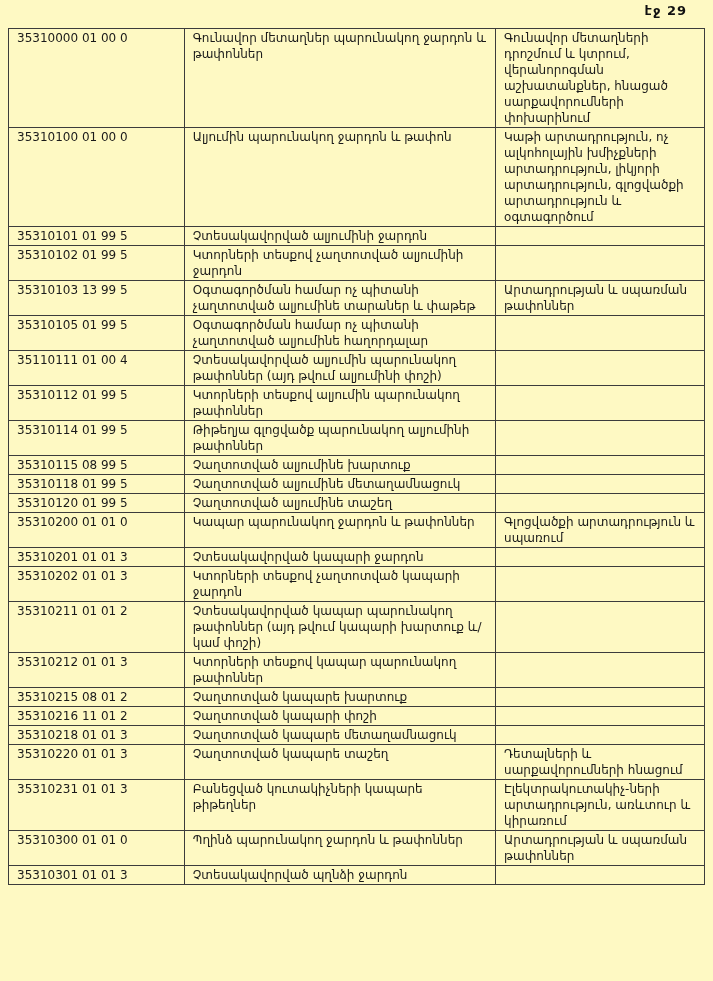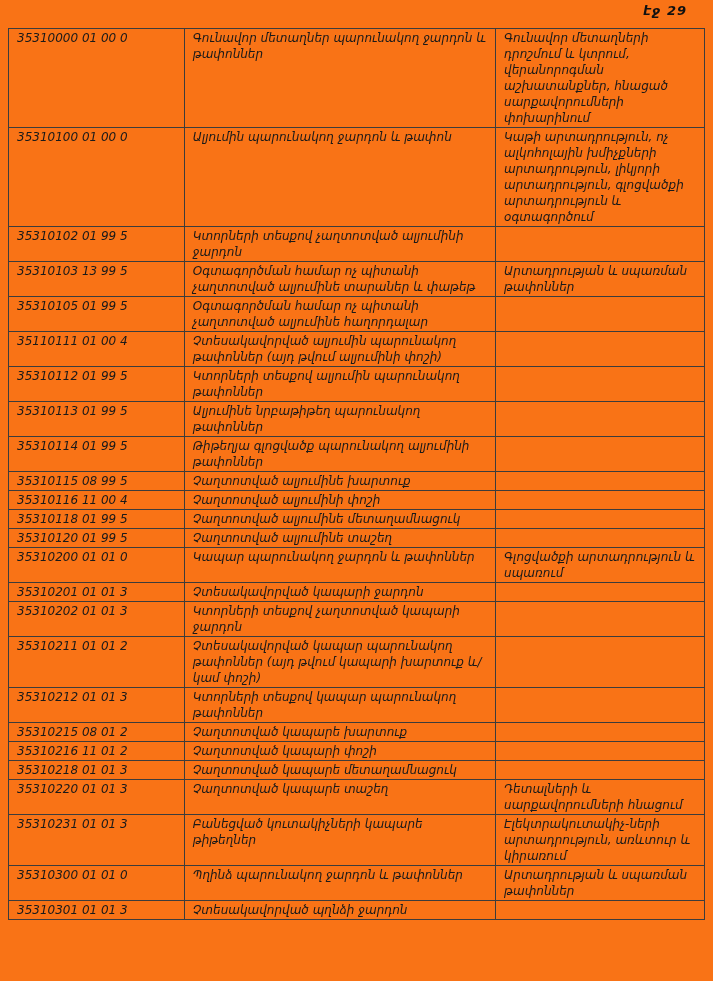--- a/index.html
+++ b/index.html
@@ -6,22 +6,21 @@
   html, body {
     width: 713px; height: 981px;
     background: #ffffff;
     overflow: hidden;
     font-family: "DejaVu Sans", "Liberation Sans", sans-serif;
     color: #161616;
   }
   .page {
     position: relative;
     width: 713px; height: 981px;
-    background: #f97316;
-    font-style: italic;
+    background: #fef9c3;
   }
   .page-number {
     position: absolute;
     top: 3px; right: 26px;
     font-size: 13px;
     font-weight: bold;
     letter-spacing: 1px;
     color: #111;
   }
   table.waste-table {
@@ -58,20 +57,25 @@
     <td class="col-code">35310000 01 00 0</td>
     <td class="col-desc">Գունավոր մետաղներ պարունակող ջարդոն և թափոններ</td>
     <td class="col-source">Գունավոր մետաղների դրոշմում և կտրում, վերանորոգման աշխատանքներ, հնացած սարքավորումների փոխարինում</td>
   </tr>
         <tr>
     <td class="col-code">35310100 01 00 0</td>
     <td class="col-desc">Ալյումին պարունակող ջարդոն և թափոն</td>
     <td class="col-source">Կաթի արտադրություն, ոչ ալկոհոլային խմիչքների արտադրություն, լիկյորի արտադրություն, գլոցվածքի արտադրություն և օգտագործում</td>
   </tr>
         <tr>
+    <td class="col-code">35310101 01 99 5</td>
+    <td class="col-desc">Չտեսակավորված ալյումինի ջարդոն</td>
+    <td class="col-source"></td>
+  </tr>
+        <tr>
     <td class="col-code">35310102 01 99 5</td>
     <td class="col-desc">Կտորների տեսքով չաղտոտված ալյումինի ջարդոն</td>
     <td class="col-source"></td>
   </tr>
         <tr>
     <td class="col-code">35310103 13 99 5</td>
     <td class="col-desc">Օգտագործման համար ոչ պիտանի չաղտոտված ալյումինե տարաներ և փաթեթ</td>
     <td class="col-source">Արտադրության և սպառման թափոններ</td>
   </tr>
         <tr>
@@ -83,37 +87,27 @@
     <td class="col-code">35110111 01 00 4</td>
     <td class="col-desc">Չտեսակավորված ալյումին պարունակող թափոններ (այդ թվում ալյումինի փոշի)</td>
     <td class="col-source"></td>
   </tr>
         <tr>
     <td class="col-code">35310112 01 99 5</td>
     <td class="col-desc">Կտորների տեսքով ալյումին պարունակող թափոններ</td>
     <td class="col-source"></td>
   </tr>
         <tr>
-    <td class="col-code">35310113 01 99 5</td>
-    <td class="col-desc">Ալյումինե նրբաթիթեղ պարունակող թափոններ</td>
-    <td class="col-source"></td>
-  </tr>
-        <tr>
     <td class="col-code">35310114 01 99 5</td>
     <td class="col-desc">Թիթեղյա գլոցվածք պարունակող ալյումինի թափոններ</td>
     <td class="col-source"></td>
   </tr>
         <tr>
     <td class="col-code">35310115 08 99 5</td>
     <td class="col-desc">Չաղտոտված ալյումինե խարտուք</td>
-    <td class="col-source"></td>
-  </tr>
-        <tr>
-    <td class="col-code">35310116 11 00 4</td>
-    <td class="col-desc">Չաղտոտված ալյումինի փոշի</td>
     <td class="col-source"></td>
   </tr>
         <tr>
     <td class="col-code">35310118 01 99 5</td>
     <td class="col-desc">Չաղտոտված ալյումինե մետաղամնացուկ</td>
     <td class="col-source"></td>
   </tr>
         <tr>
     <td class="col-code">35310120 01 99 5</td>
     <td class="col-desc">Չաղտոտված ալյումինե տաշեղ</td>

